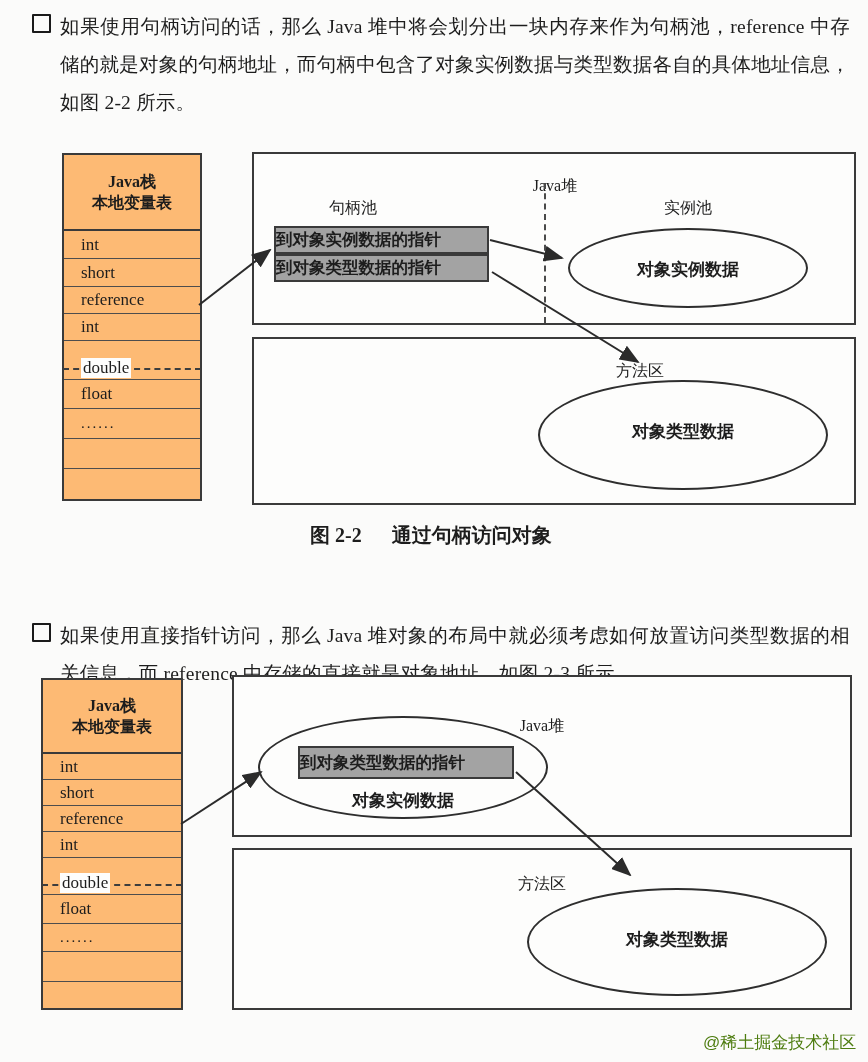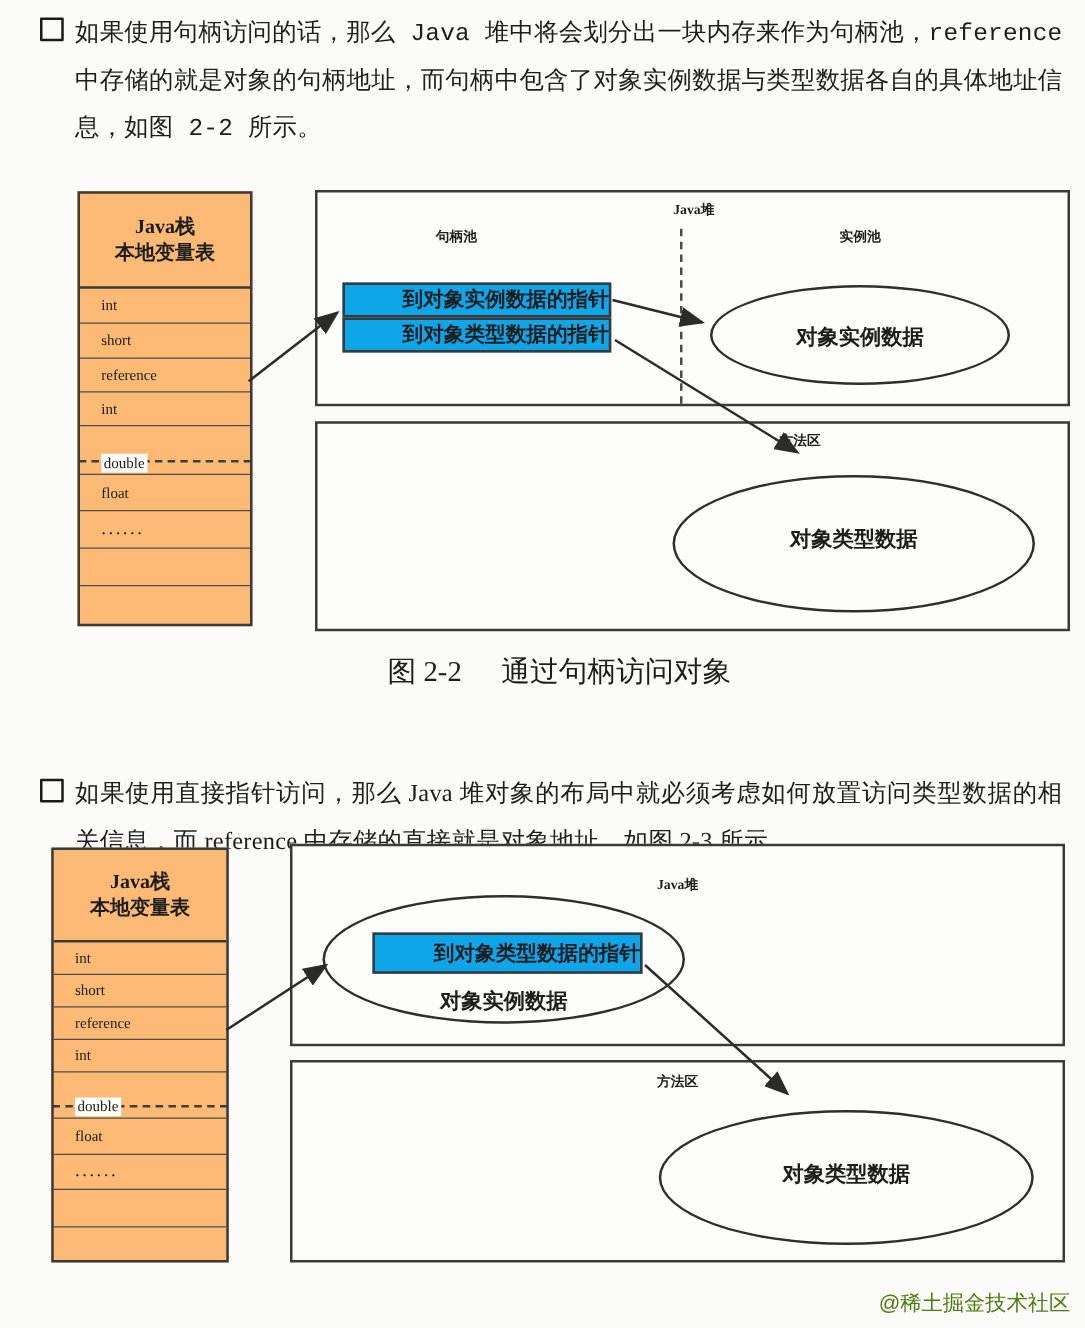--- a/index.html
+++ b/index.html
@@ -46,47 +46,48 @@
     position: absolute;
   }
   .box {
     position: absolute;
     border: 2px solid #3a3a3a;
     background: #fdfdfc;
     box-sizing: border-box;
   }
   .box-label {
     position: absolute;
-    font-size: 11px;
-    font-weight: bold;
+    font-size: 16px;
+    font-weight: normal;
     white-space: nowrap;
     text-align: center;
+    margin-top: 16px;
   }
   .ellipse {
     position: absolute;
     border: 2px solid #2e2e2e;
     border-radius: 50%;
     background: transparent;
     box-sizing: border-box;
   }
   .ellipse-label {
     position: absolute;
     font-size: 17px;
     font-weight: bold;
     white-space: nowrap;
     text-align: center;
   }
   .inner-box {
     position: absolute;
     border: 2px solid #3a3a3a;
-    background: #0ea5e9;
+    background: #a3a3a3;
     box-sizing: border-box;
     display: flex;
     align-items: center;
-    justify-content: flex-end;
+    justify-content: flex-start;
     font-size: 16.5px;
     font-weight: bold;
     white-space: nowrap;
   }
   .divider-dashed {
     position: absolute;
     border-left: 2px dashed #4a4a4a;
   }
 
   
@@ -109,36 +110,36 @@
     font-weight: bold;
     line-height: 21px;
   }
   .stack-row {
     flex: 0 0 auto;
     border-bottom: 1.5px solid #4d4d4d;
     box-sizing: border-box;
     display: flex;
     align-items: center;
     padding-left: 17px;
-    font-size: 12px;
+    font-size: 17px;
   }
   .stack-row:last-child { border-bottom: none; }
   .dash-strike {
     position: absolute;
     left: -1px;
     right: -1px;
     border-top: 2px dashed #3d3d3d;
   }
   .dots-row { letter-spacing: 2px; font-size: 15px; }
 
   
   .caption {
     position: absolute;
-    font-size: 23px;
-    font-weight: normal;
+    font-size: 20px;
+    font-weight: bold;
     white-space: nowrap;
   }
   .caption .gap { display: inline-block; width: 20px; }
   .caption.blurry {
     color: #3b3b3b;
     text-shadow: 0.6px 0 0 rgba(0,0,0,0.35), -0.6px 0.4px 0 rgba(255,255,255,0.5);
     opacity: 0.92;
   }
   .watermark {
     position: absolute;
@@ -150,21 +151,21 @@
   svg.arrows {
     position: absolute;
     left: 0; top: 0;
     overflow: visible;
     pointer-events: none;
   }
 </style>
 </head>
 <body>
 
-<div class="para" style="left:32px; top:8px; width:818px;font-family:Liberation Mono, monospace;">
+<div class="para" style="left:32px; top:8px; width:818px;">
   <div class="bullet"></div>
   <div class="para-text">如果使用句柄访问的话，那么 Java 堆中将会划分出一块内存来作为句柄池，reference 中存储的就是对象的句柄地址，而句柄中包含了对象实例数据与类型数据各自的具体地址信息，如图 2-2 所示。</div>
 </div>
 
 <div class="figure" style="left:0; top:0; width:868px; height:560px;">
 
   <div class="stack" style="left:62px; top:153px; width:140px; height:348px;">
     <div class="stack-head" style="height:74px;">
       <span>Java栈</span>
       <span>本地变量表</span>
@@ -194,21 +195,21 @@
     <div class="stack-row" style="height:30px;">
       <span></span>
     </div>
     <div class="stack-row" style="height:32px;">
       <span></span>
     </div>
   </div>
 
   <div class="box" style="left:252px; top:152px; width:604px; height:173px;"></div>
   <div class="box-label" style="left:510px; top:160px; width:90px;">Java堆</div>
-  <div class="box-label" style="left:320px; top:182px; width:90px;">句柄池</div>
+  <div class="box-label" style="left:308px; top:182px; width:90px;">句柄池</div>
   <div class="box-label" style="left:643px; top:182px; width:90px;">实例池</div>
   <div class="divider-dashed" style="left:544px; top:183px; height:140px;"></div>
 
   <div class="inner-box" style="left:274px; top:226px; width:215px; height:28px;">
     <span>到对象实例数据的指针</span>
   </div>
   <div class="inner-box" style="left:274px; top:254px; width:215px; height:28px;">
     <span>到对象类型数据的指针</span>
   </div>
 

